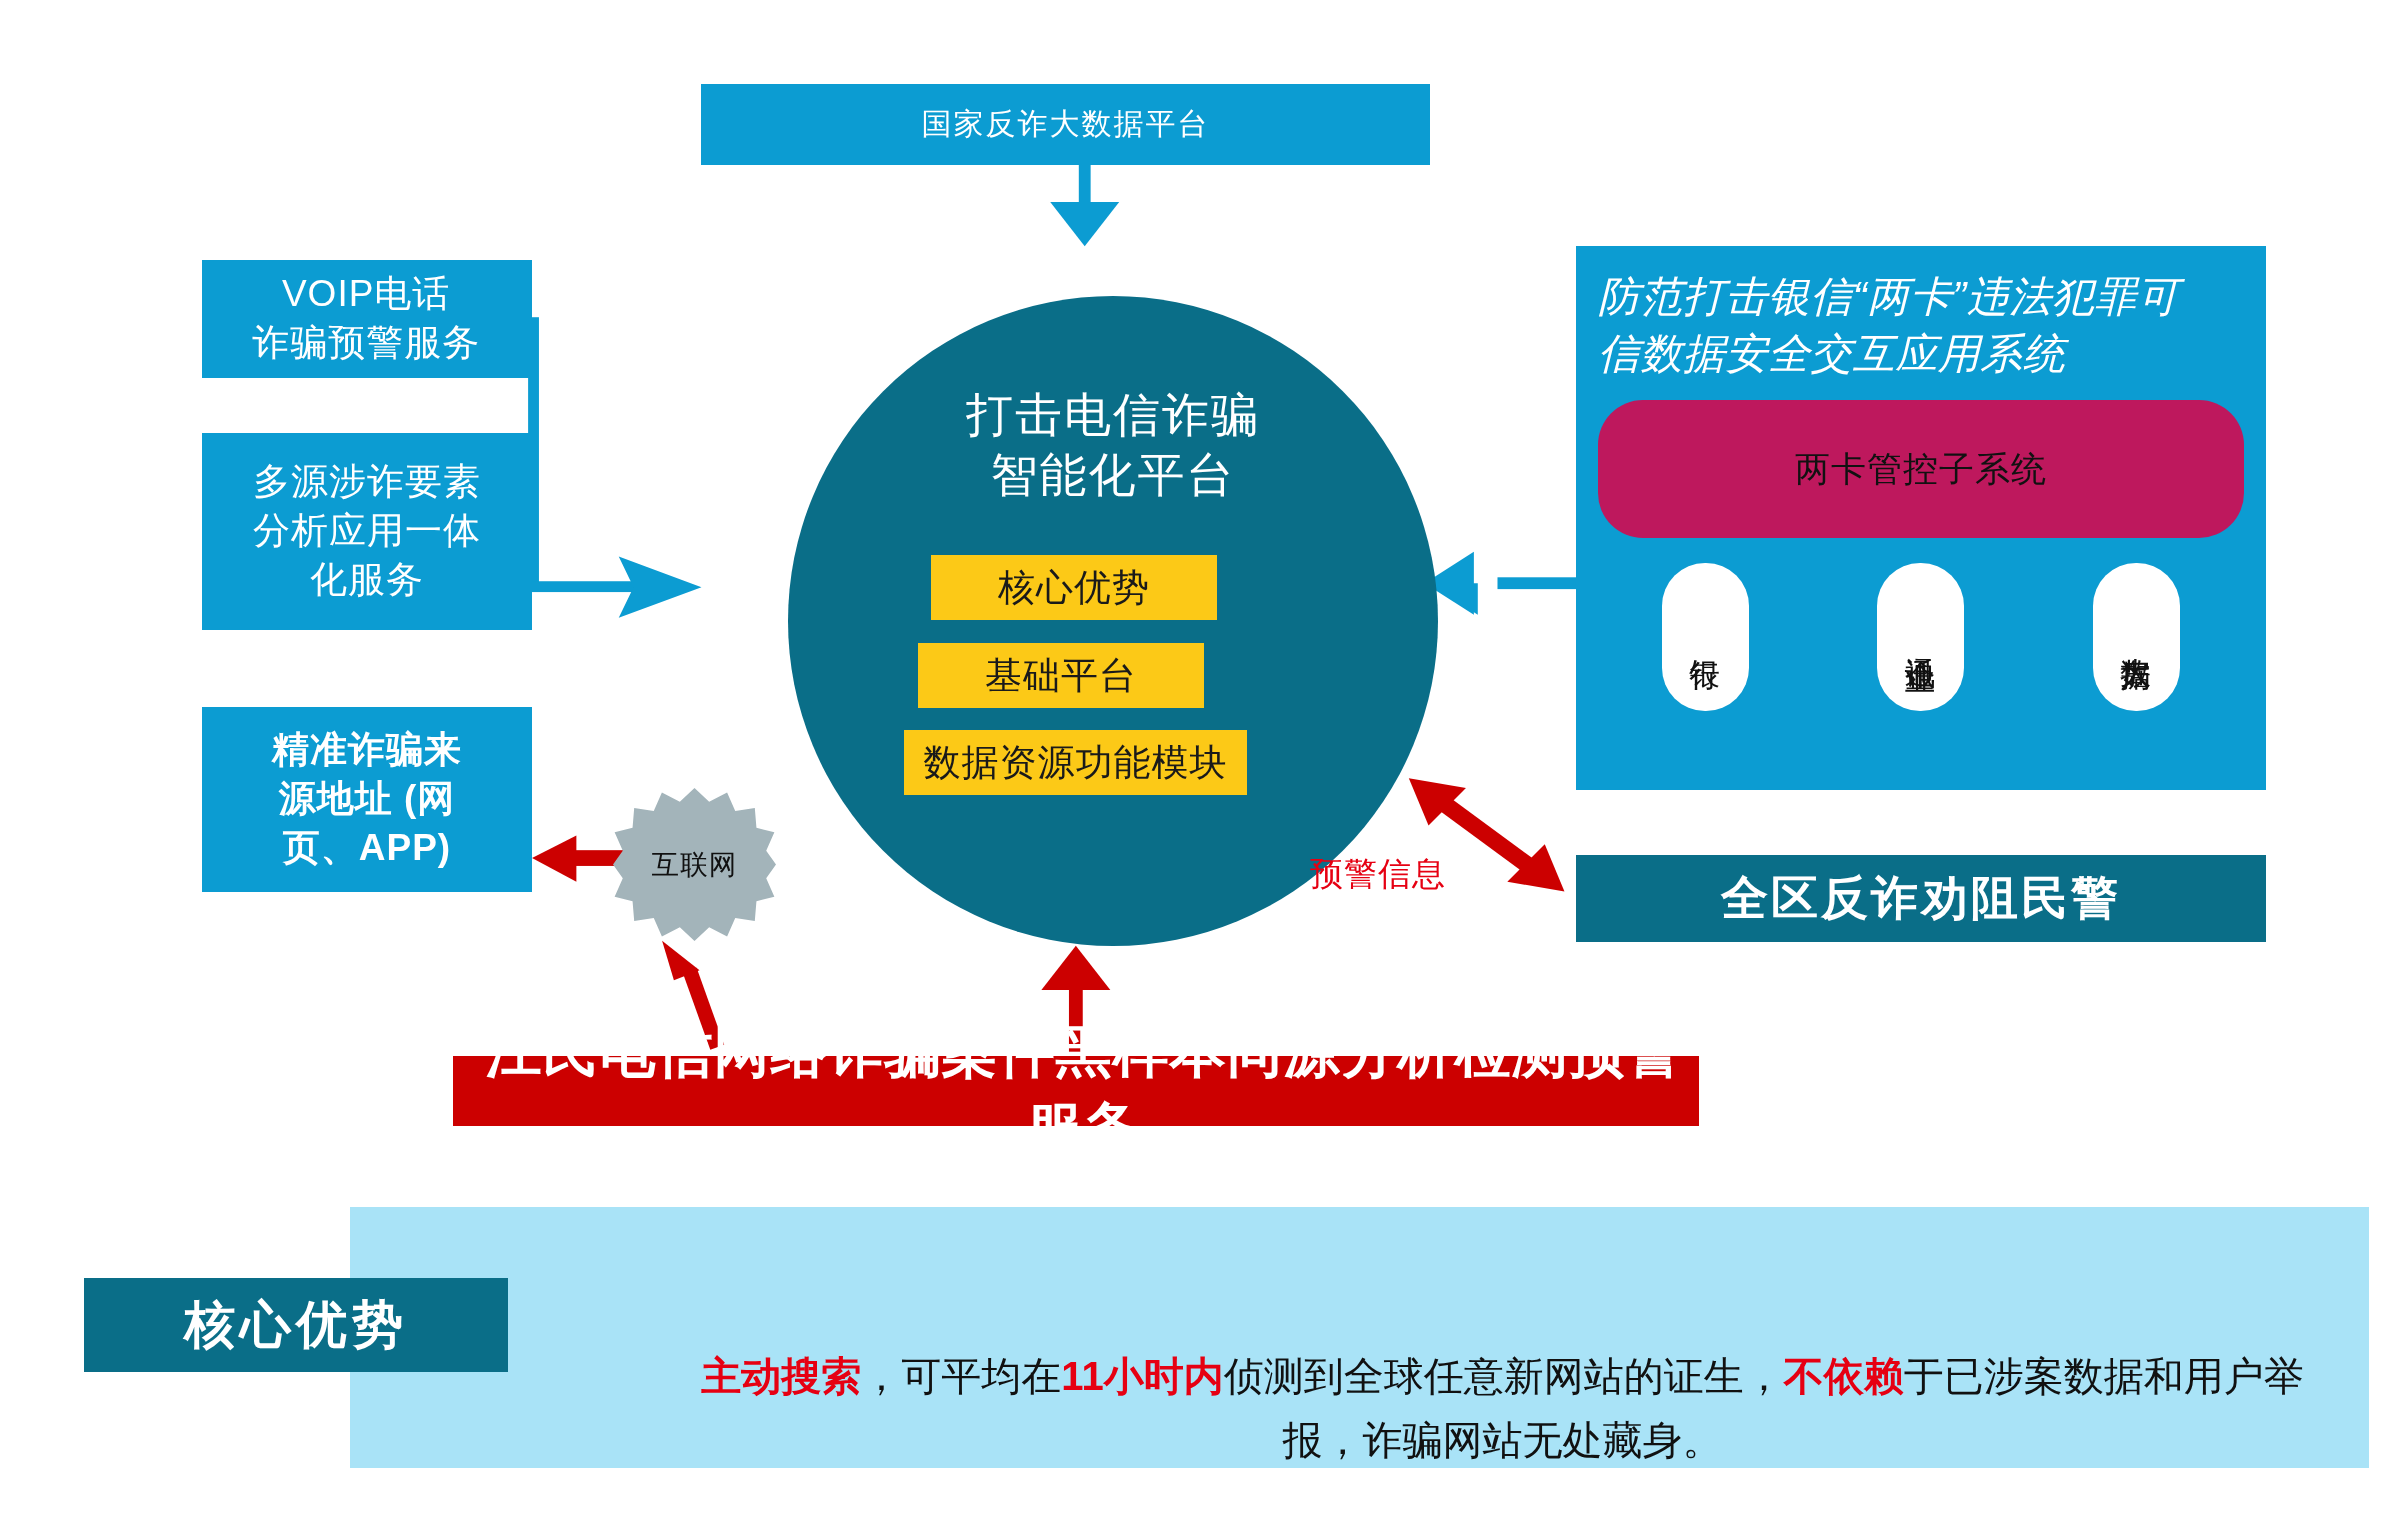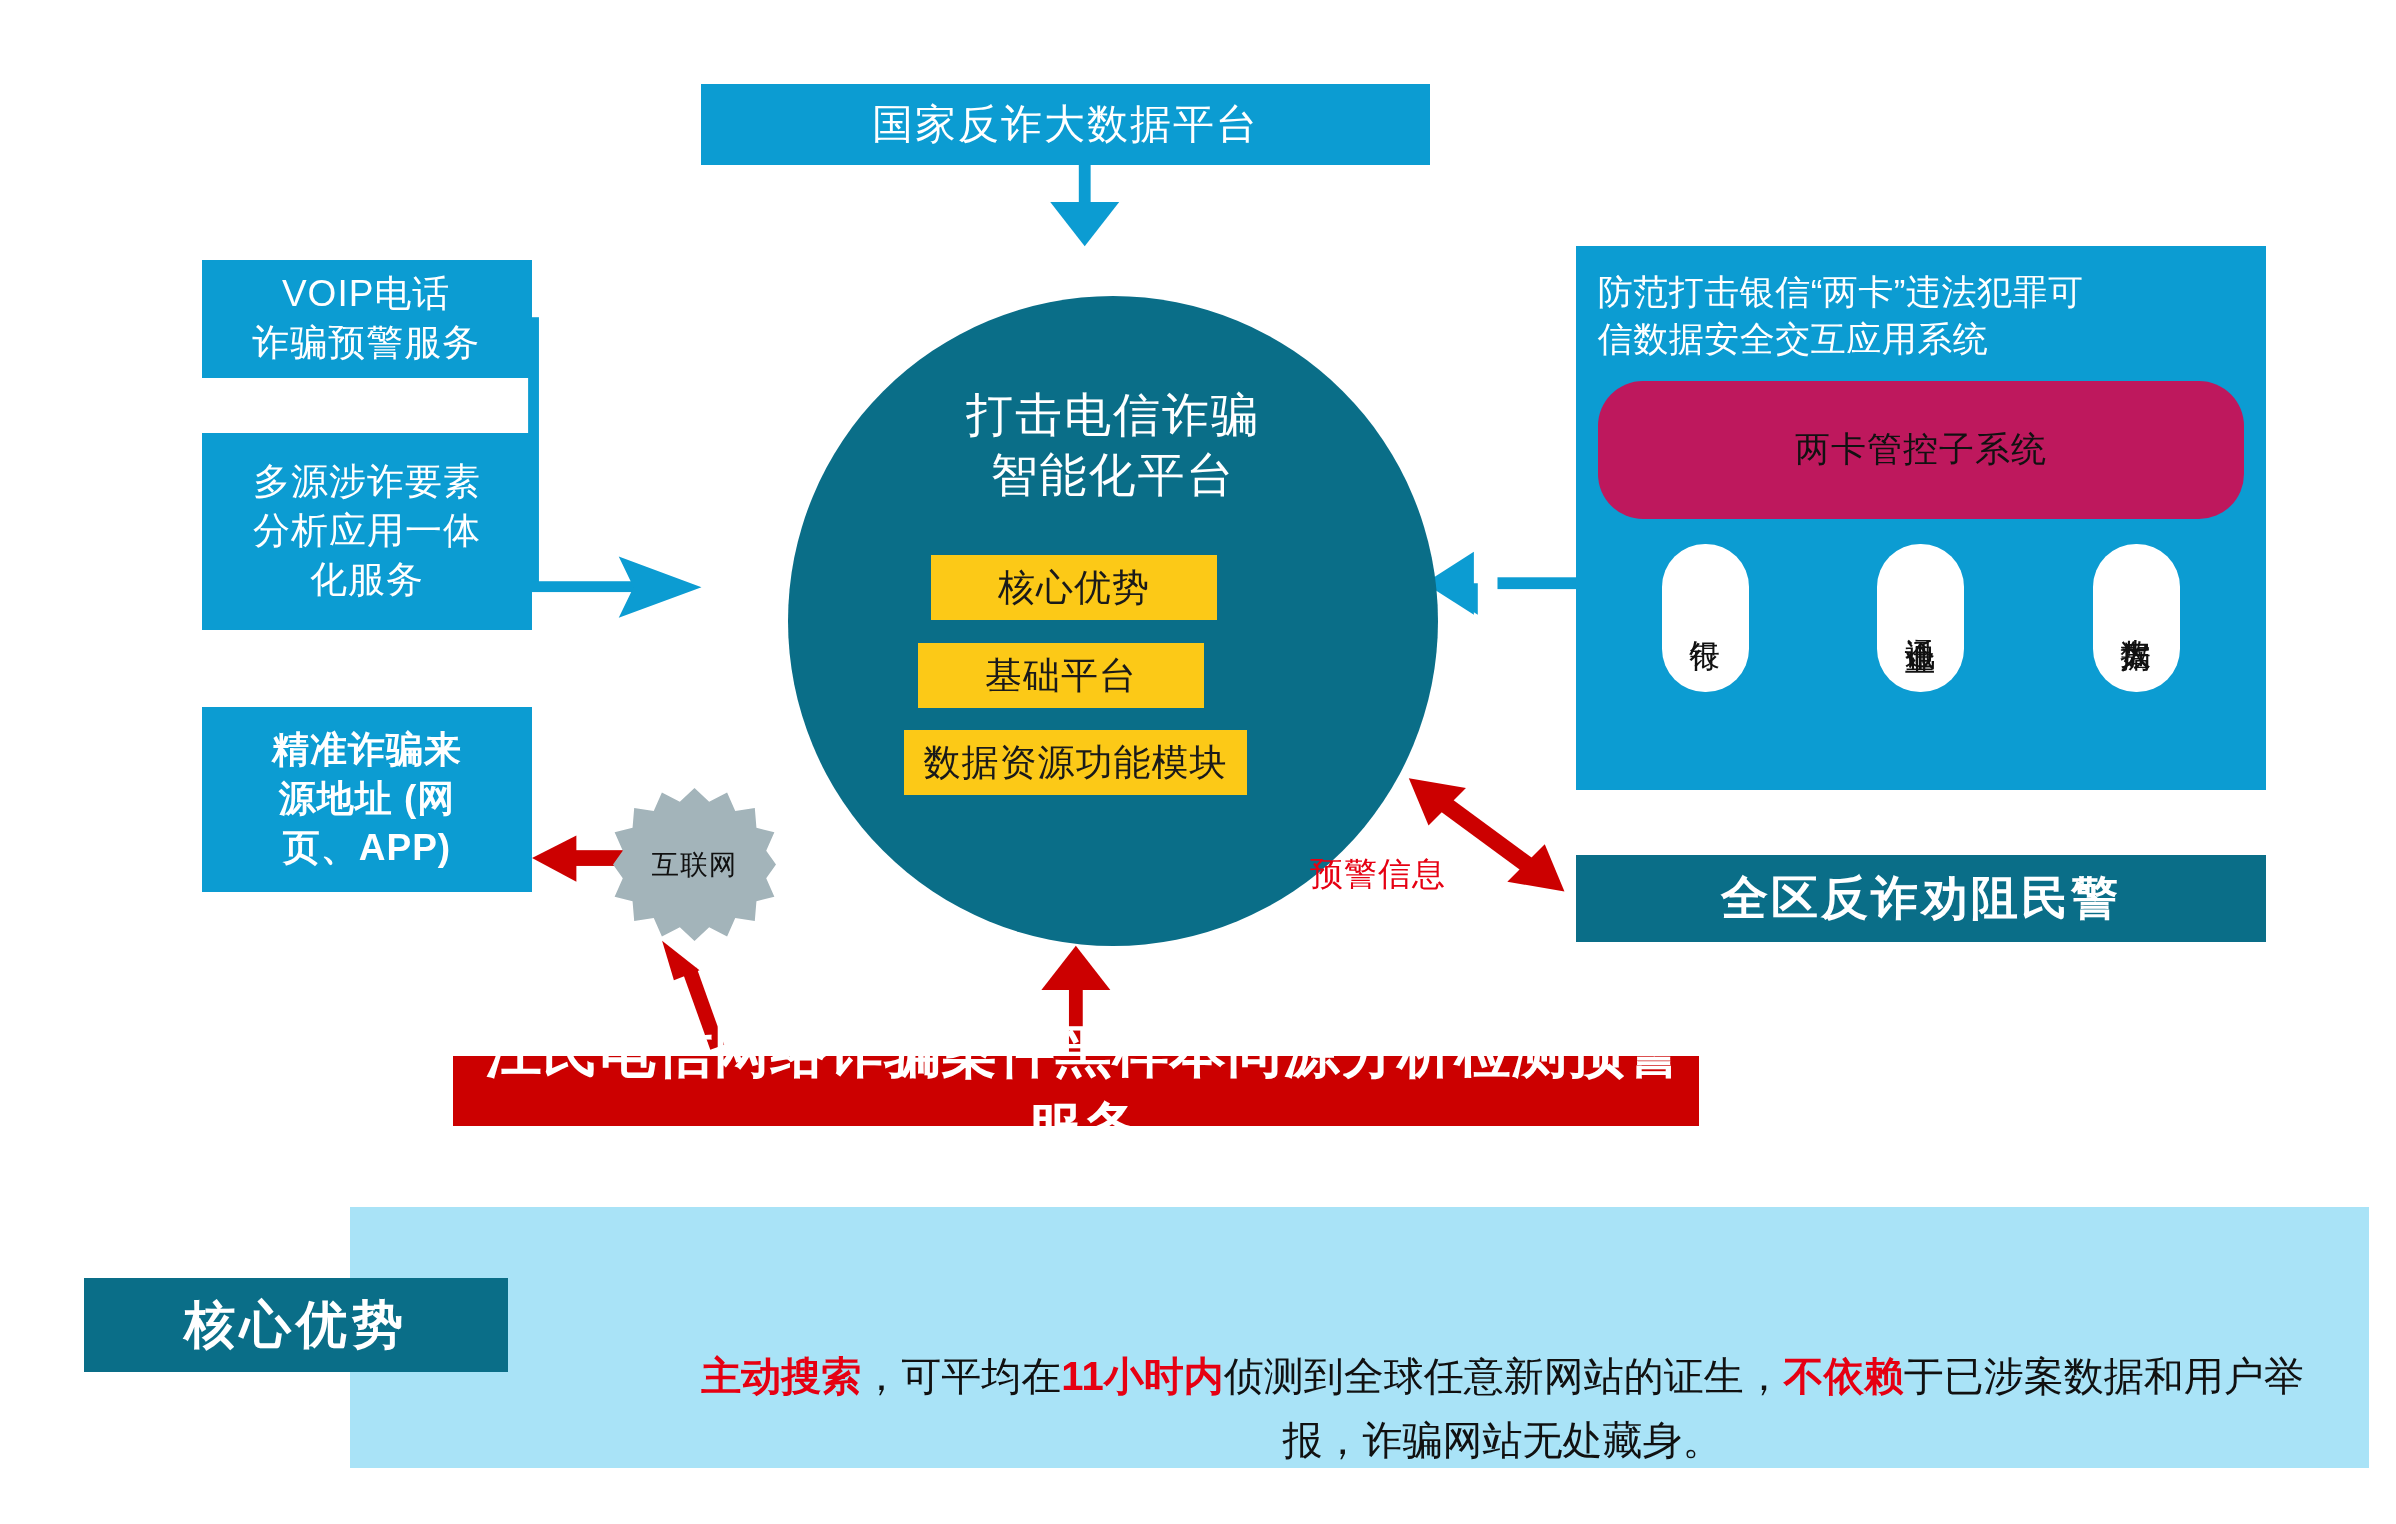--- a/index.html
+++ b/index.html
@@ -7,21 +7,21 @@
     width:2397px;height:1525px;position:relative;overflow:hidden;
     font-family:"Liberation Sans","DejaVu Sans",sans-serif;
     -webkit-font-smoothing:antialiased;
   }
   .abs{position:absolute;box-sizing:border-box;}
   .ctr{display:flex;align-items:center;justify-content:center;text-align:center;}
 
   
   #top-bar{
     left:701px;top:84px;width:729px;height:81px;
-    background:var(--blue);color:#fff;font-size:41px;letter-spacing:2px;
+    background:var(--blue);color:#fff;font-size:30px;letter-spacing:2px;
   }
 
   
   .left-box{
     background:var(--blue);color:#fff;font-size:37px;line-height:1.32;
     padding:0 17.7px;letter-spacing:1px;
   }
   #left-box-1{left:202px;top:260px;width:330px;height:118px;}
   #left-box-2{left:202px;top:433px;width:330px;height:197px;}
   #left-box-3{left:202px;top:707px;width:330px;height:185px;font-weight:bold;}
@@ -43,21 +43,21 @@
   #yb-1{position:absolute;left:143px;top:259px;width:286px;height:65px;}
   #yb-2{position:absolute;left:130px;top:347px;width:286px;height:65px;}
   #yb-3{position:absolute;left:116px;top:434px;width:343px;height:65px;}
 
   
   #right-panel{
     left:1576px;top:246px;width:690px;height:544px;background:var(--blue);
     padding:21.7px 21.7px 0 21.7px;
   }
   #right-panel-title{
-    color:#fff;font-size:35px;line-height:1.36;letter-spacing:0.5px;white-space:pre-line;
+    color:#fff;font-size:42px;line-height:1.36;letter-spacing:0.5px;white-space:pre-line;font-style:italic;
   }
   #sub-systems{
     margin-top:17.7px;background:#be185d;border-radius:45px;height:138px;
     display:flex;flex-direction:column;align-items:center;justify-content:center;
   }
   #sub-systems div{font-size:35px;color:#111;line-height:1.32;letter-spacing:1px;}
   #orgs{display:flex;justify-content:space-around;margin-top:25.6px;}
   .org-pill{
     background:#fff;border-radius:43px;width:87px;height:148px;
     display:flex;align-items:center;justify-content:center;

